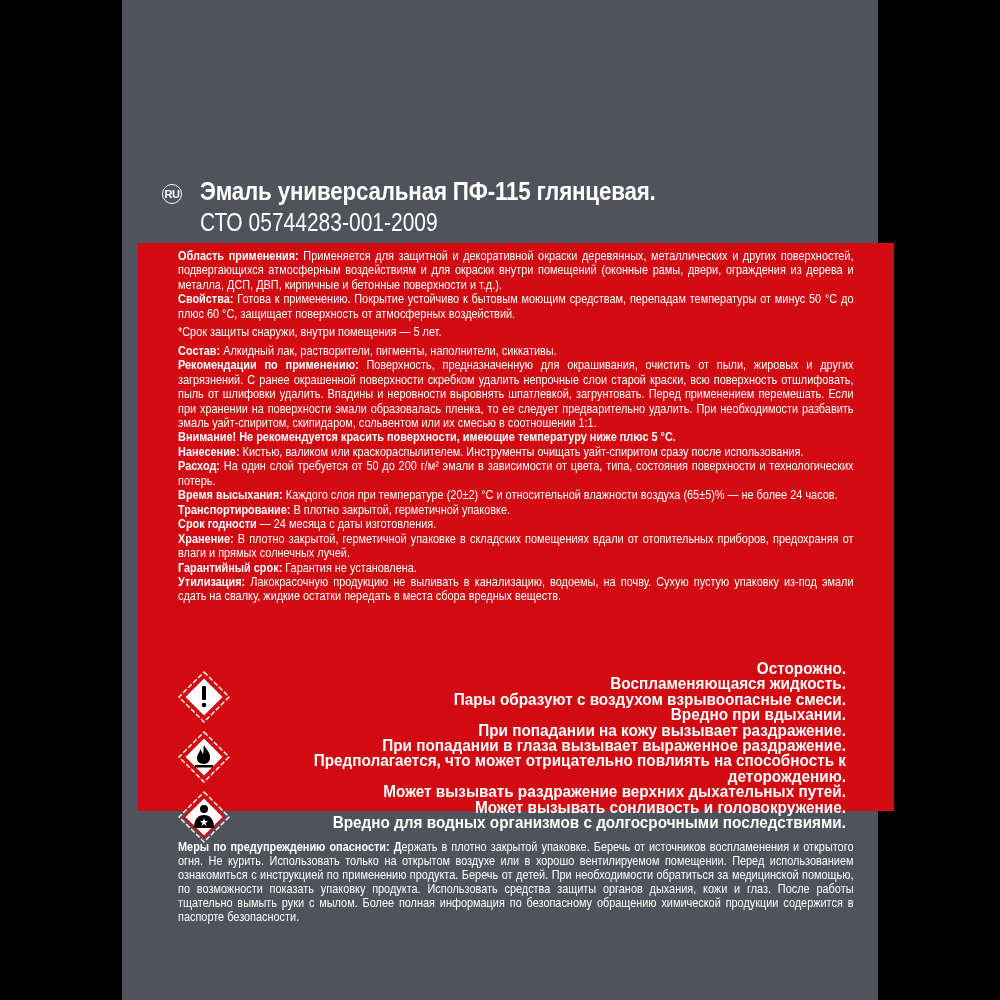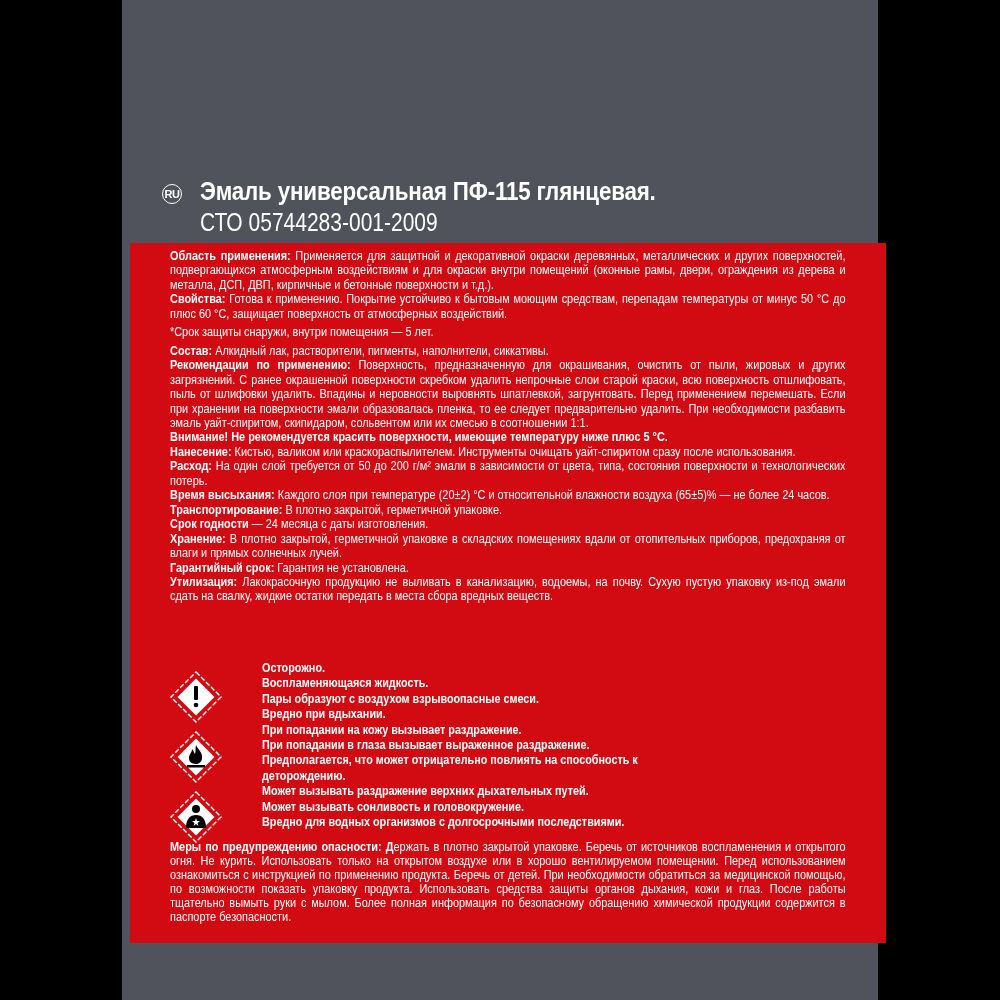--- a/index.html
+++ b/index.html
@@ -7,30 +7,30 @@
          font-family:"Liberation Sans", sans-serif; }
   .panel { position:absolute; left:122px; top:0; width:756px; height:1000px; background:#50535b; }
   .header { position:absolute; left:40px; top:172px; width:700px; color:#ffffff; }
   .ru-badge { position:absolute; left:0; top:12px; width:20px; height:20px; border:1.6px solid #fff;
               border-radius:50%; box-sizing:border-box; font-size:11px; font-weight:bold;
               display:flex; align-items:center; justify-content:center; letter-spacing:-0.5px; }
   .title { position:absolute; left:38px; top:4px; font-size:26px; font-weight:bold; white-space:nowrap;
            transform:scaleX(0.86); transform-origin:left top; letter-spacing:-0.2px; }
   .subtitle { position:absolute; left:38px; top:36px; font-size:25px; white-space:nowrap;
               transform:scaleX(0.84); transform-origin:left top; }
-  .red { position:absolute; left:8px; top:243px; width:756px; height:700px; background:#d20a11; color:#ffffff; }
+  .red { position:absolute; left:16px; top:243px; width:756px; height:568px; background:#d20a11; color:#ffffff; }
   .body-text { position:absolute; left:40px; top:6px; width:780px; transform:scaleX(0.866); transform-origin:left top;
                font-size:12.6px; line-height:14.45px; }
   .para { text-align:justify; text-align-last:left; margin:0; }
   .para b { font-weight:bold; }
   .para.note { margin-top:4px; margin-bottom:4px; }
   .para.warn { font-weight:bold; }
   .hazard-block { position:absolute; left:0; top:414px; width:756px; height:180px; }
-  .hazard-lines { position:absolute; left:100px; top:4px; width:640px; text-align:left;
-                  font-size:12px; font-weight:bold; line-height:15.4px; }
+  .hazard-lines { position:absolute; left:100px; top:4px; width:640px; text-align:right;
+                  font-size:17px; font-weight:bold; line-height:15.4px; }
   .hazard-lines div { transform:scaleX(0.9); }
   .pictos { position:absolute; left:40px; top:14px; width:52px; }
   .picto { position:relative; width:52px; height:52px; margin-bottom:8px; }
   .picto svg { position:absolute; left:0; top:0; }
   .measures { position:absolute; left:40px; top:597px; width:780px; transform:scaleX(0.866); transform-origin:left top;
               font-size:12.6px; line-height:14.1px; text-align:justify; text-align-last:left; }
 </style>
 </head>
 <body>
 

